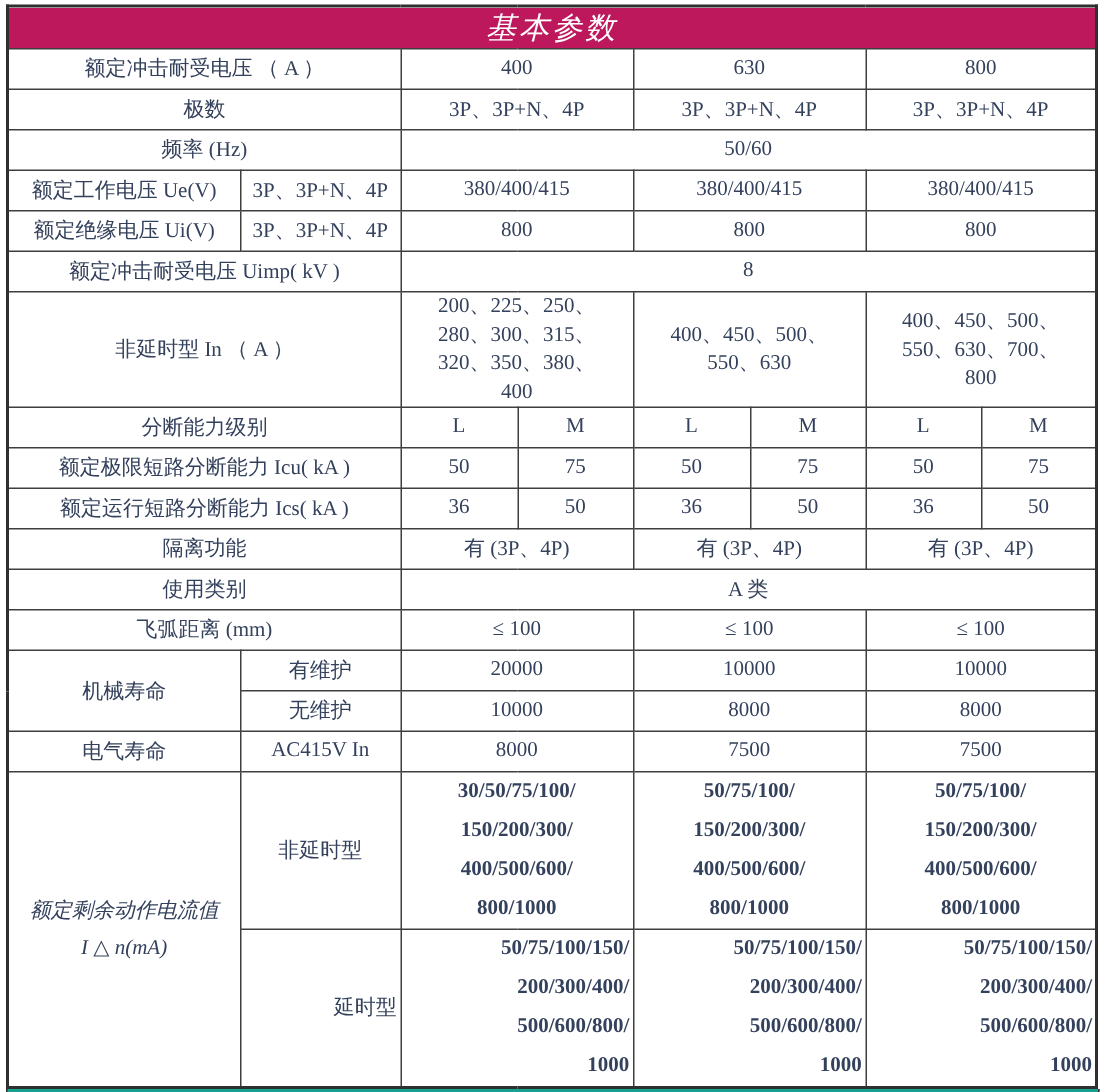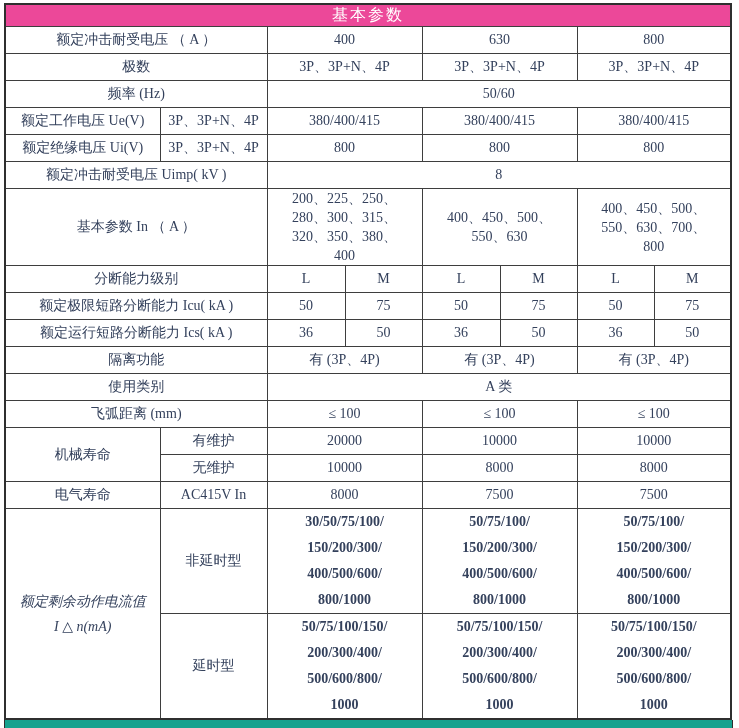--- a/index.html
+++ b/index.html
@@ -25,30 +25,31 @@
     font-size: 14px;
     color: #34415c;
     overflow: hidden;
   }
   table.spec { border: 2px solid #2f2f2f; }
   td.lbl {
     color: #262626;
     font-size: 14px;
   }
   tr.hdr td {
-    background: #ec4899;
+    background: #be185d;
     color: #ffffff;
-    font-size: 16px;
+    font-size: 20px;
     height: 21px;
     letter-spacing: 2px;
+    font-style: italic;
   }
   tr.std td { height: 26px; }
   tr.in-row td { height: 76px; }
   tr.tall-a td { height: 102px; }
-  tr.tall-b td { height: 100px; }
+  tr.tall-b td { height: 100px; text-align: right; }
   td.left-list {
     text-align: left;
     padding-left: 22px;
     white-space: pre-line;
     line-height: 19px;
   }
   td.multi-center {
     white-space: pre-line;
     line-height: 26px;
     font-weight: bold;
@@ -122,21 +123,21 @@
       <td colspan="2">800</td>
       <td colspan="2">800</td>
     </tr>
 
     <tr class="std">
       <td colspan="2" class="lbl">额定冲击耐受电压 Uimp( kV )</td>
       <td colspan="6">8</td>
     </tr>
 
     <tr class="in-row">
-      <td colspan="2" class="lbl">基本参数 In （ A ）</td>
+      <td colspan="2" class="lbl">非延时型 In （ A ）</td>
       <td colspan="2" class="left-list">200、225、250、
 280、300、315、
 320、350、380、
 400</td>
       <td colspan="2" class="left-list">400、450、500、
 550、630</td>
       <td colspan="2" class="left-list">400、450、500、
 550、630、700、
 800</td>
     </tr>

